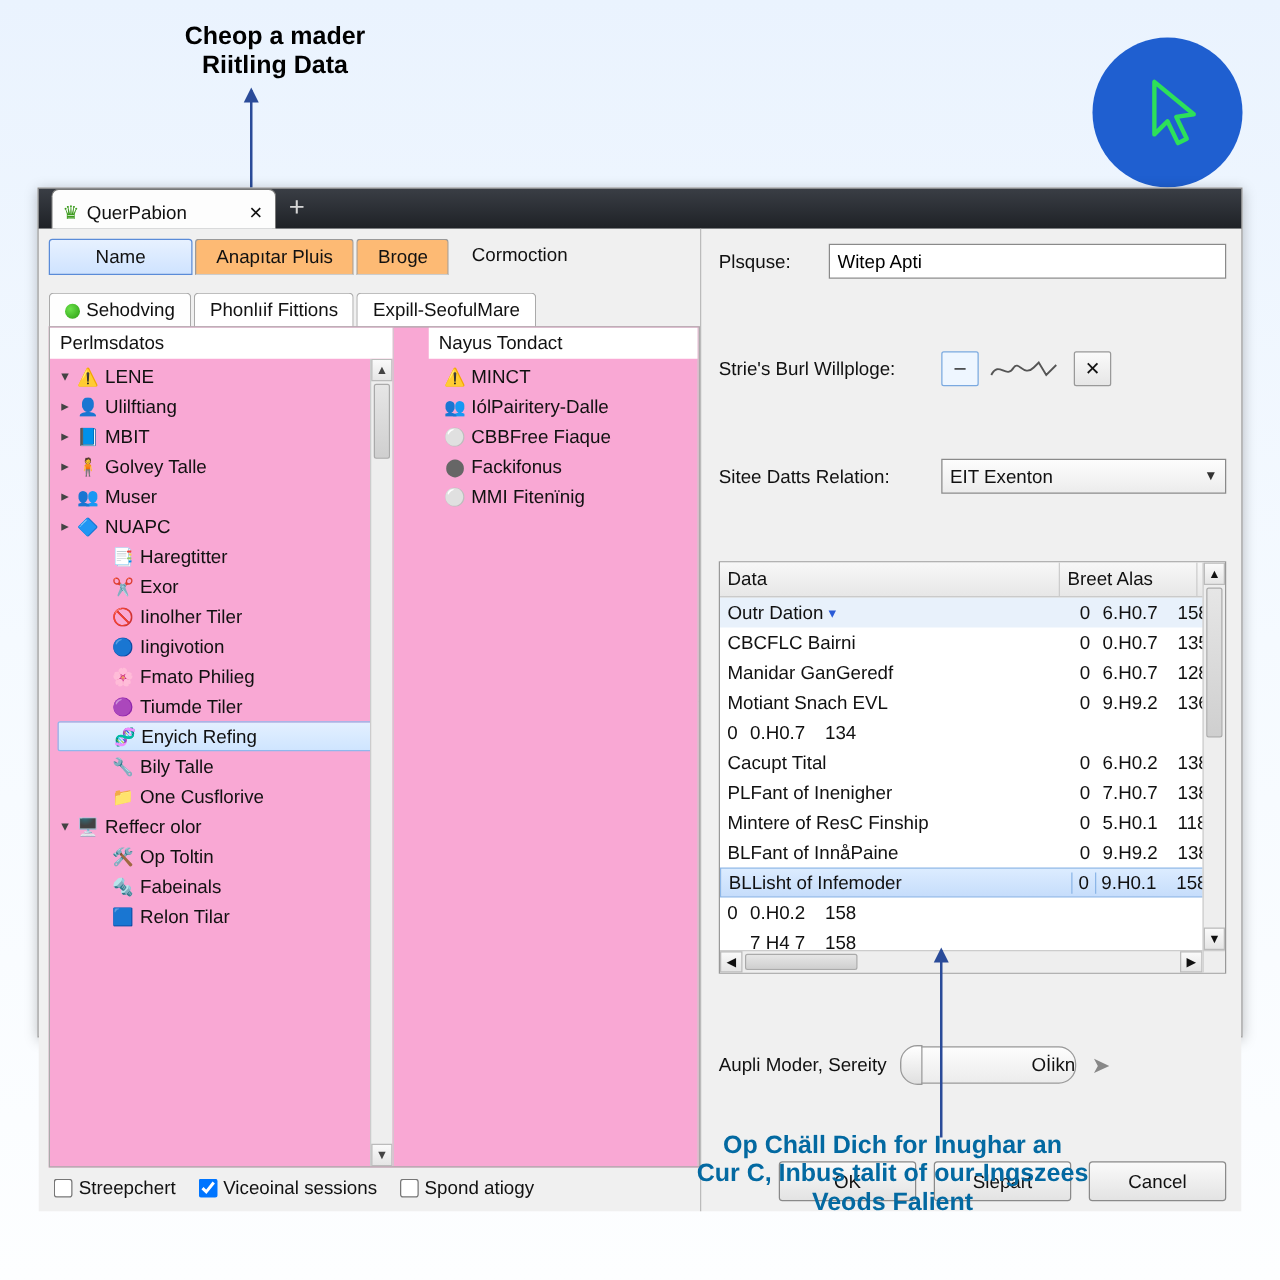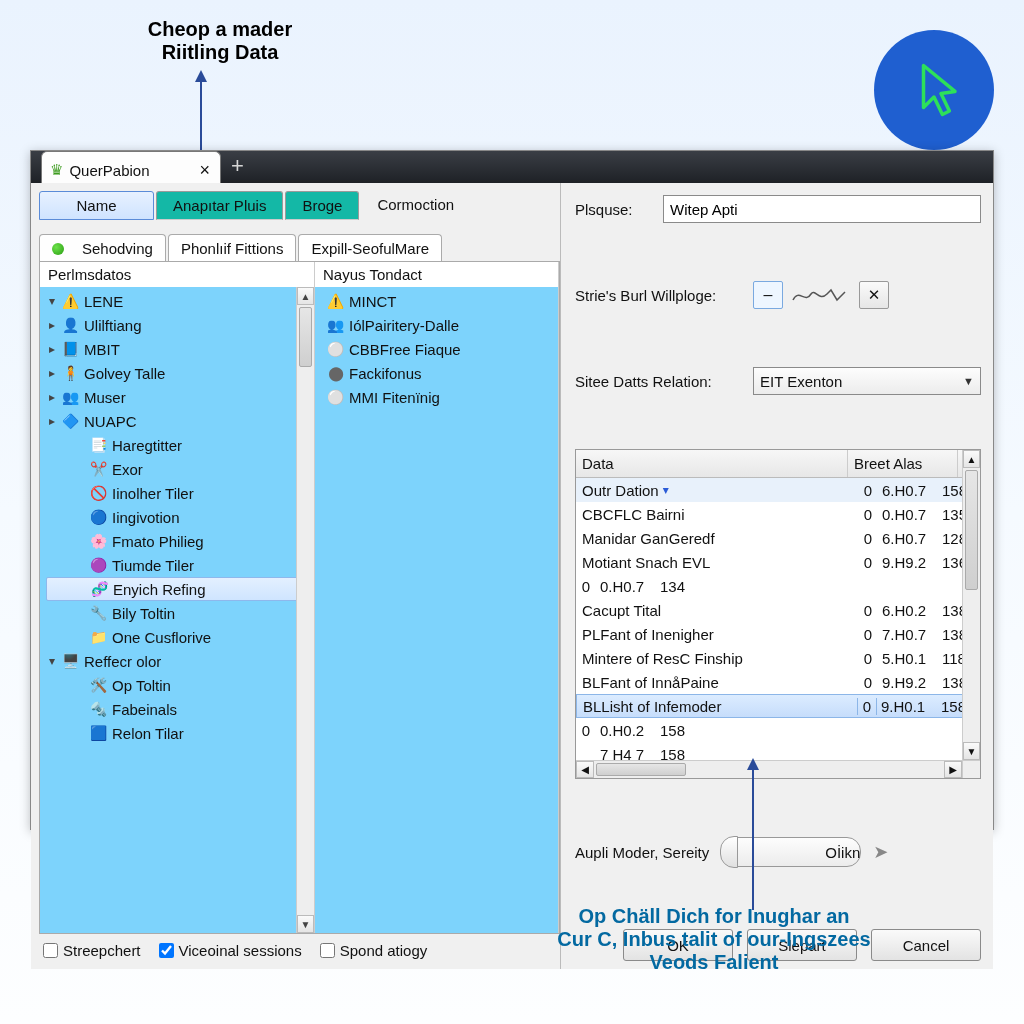--- a/index.html
+++ b/index.html
@@ -57,39 +57,39 @@
 .body {
   flex:1; display:flex; background:#f0f0f0;
 }
 .left-pane {
   width:530px; border-right:1px solid #bbb; padding:8px 0 4px 8px;
   display:flex; flex-direction:column;
 }
 .right-pane { flex:1; padding:8px 12px 8px 14px; display:flex; flex-direction:column;gap:44px; }
 .top-tabs-row, .sub-tabs-row { display:flex; gap:2px; }
 .flat-tab {
-  border:1px solid #9a9a9a; background:#14b8a6; padding:5px 16px;
+  border:1px solid #9a9a9a; background:#fdba74; padding:5px 16px;
   font-size:15px; cursor:pointer; border-bottom:1px solid #ccc;
   border-radius:3px 3px 0 0;
 }
 .flat-tab.active { background:linear-gradient(#e7f1ff,#cfe3ff); border-color:#5a8bd8; }
 .flat-tab.name { width:115px; text-align:center;}
 .sub-tabs-row { margin-top:14px; }
 .sub-tab {
   border:1px solid #aaa; border-bottom:none; background:#fff;
   padding:5px 12px; border-radius:4px 4px 0 0; cursor:pointer;
-  font-size:15px; display:flex; align-items:center; gap:18px;
+  font-size:15px; display:flex; align-items:center; gap:5px;
 }
 .sub-tab.active { background:#fefefe; }
 .green-dot { width:12px; height:12px; border-radius:50%;
   background:radial-gradient(circle at 35% 35%, #6be24a, #2a9c12); display:inline-block;}
-.lists-row { flex:1; display:flex; border:1px solid #aaa; background:#7dd3fc; margin-top:-1px; overflow:hidden;}
+.lists-row { flex:1; display:flex; border:1px solid #aaa; background:#f9a8d4; margin-top:-1px; overflow:hidden;}
 .list-col { border-right:1px solid #ccc; display:flex; flex-direction:column; }
 .list-col.perlm { width:275px; }
-.list-col.nayus { flex:1; }
+.list-col.nayus { flex:1;margin-left:28px; }
 .col-head { padding:4px 8px; font-size:15px; background:#fff; }
 .tree-wrap { flex:1; overflow:hidden; position:relative; }
 .tree { padding:2px 2px 2px 6px; }
 .tree-item { display:flex; align-items:center; gap:4px; height:24px; font-size:15px; white-space:nowrap;}
 .tree-item .caret { width:12px; font-size:12px; color:#444; text-align:center;}
 .tree-item .ico { width:18px; text-align:center; font-size:14px; }
 .tree-item.child { padding-left:28px; }
 .tree-item.sel { background:linear-gradient(#e3f0ff,#cfe5ff); border:1px solid #8eb8ec; border-radius:2px;}
 .fake-vscroll { position:absolute; right:0; top:0; bottom:0; width:18px;
   background:#eee; border-left:1px solid #ccc;}
@@ -287,21 +287,21 @@
                   <span>Tiumde Tiler</span>
                 </div>
                 <div class="tree-item child sel">
                   <span class="caret"></span>
                   <span class="ico">🧬</span>
                   <span>Enyich Refing</span>
                 </div>
                 <div class="tree-item child">
                   <span class="caret"></span>
                   <span class="ico">🔧</span>
-                  <span>Bily Toltin</span>
+                  <span>Bily Talle</span>
                 </div>
                 <div class="tree-item child">
                   <span class="caret"></span>
                   <span class="ico">📁</span>
                   <span>One Cusflorive</span>
                 </div>
                 <div class="tree-item">
                   <span class="caret">▾</span>
                   <span class="ico">🖥️</span>
                   <span>Reffecr olor</span>

